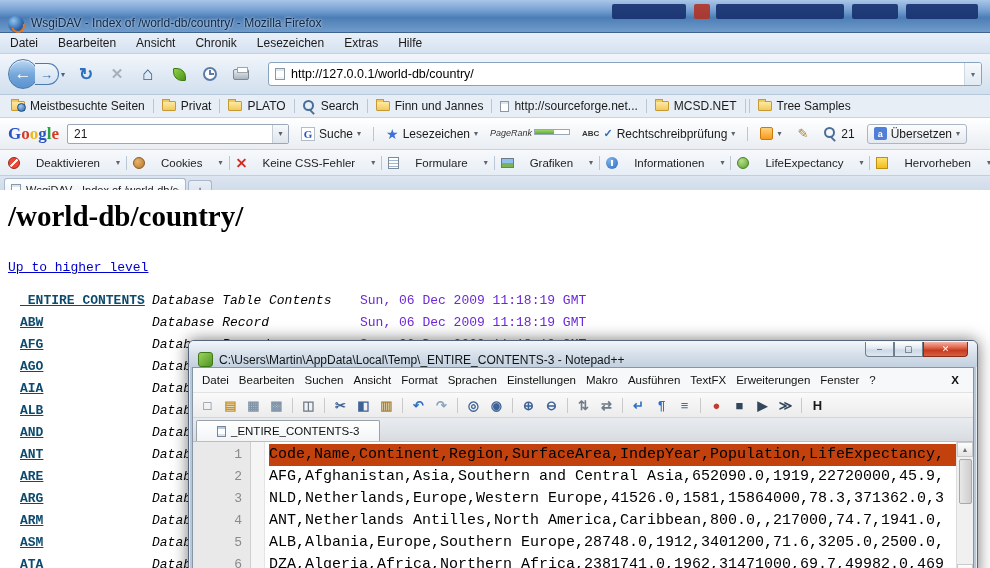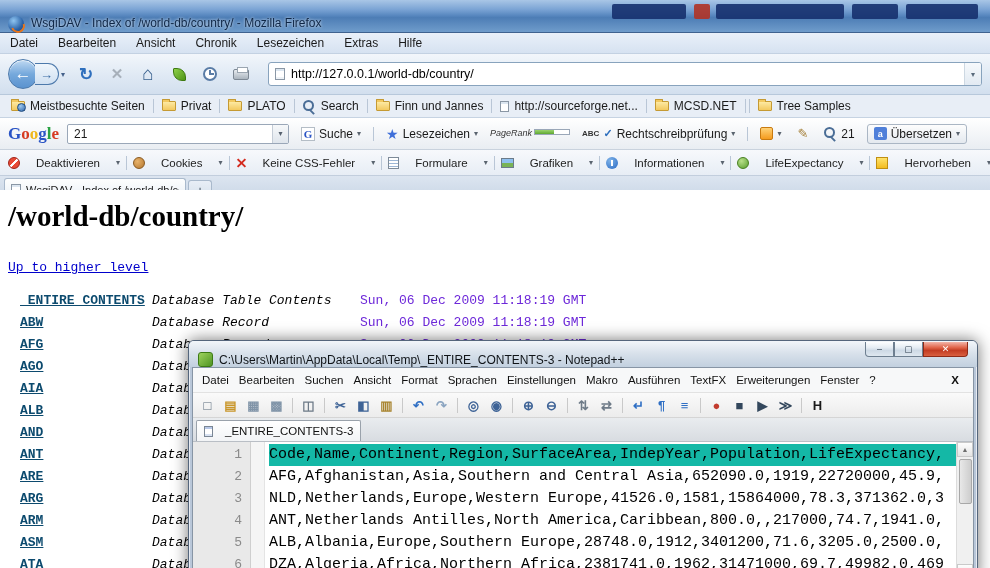--- a/index.html
+++ b/index.html
@@ -170,32 +170,32 @@
   .npp-menubar { height:24px; display:flex; align-items:center; padding:0 4px; font-size:11.5px; color:#111; background:#f7f8f9; }
   .npp-menu-item { padding:2px 5px; white-space:nowrap; }
   .npp-menu-item:last-child { margin-left:auto; font-weight:bold; padding-right:10px; }
   .npp-toolbar { height:26px; display:flex; align-items:center; gap:4px; padding:0 5px;
     background:linear-gradient(#fafafa,#ececec); border-top:1px solid #e2e2e2; border-bottom:1px solid #d5d5d5; }
   .tb-icon { width:19px; height:18px; display:flex; align-items:center; justify-content:center; font-size:13px; font-weight:bold;
     border-radius:2px; }
   .tb-sep { width:1px; height:15px; background:#c9c9c9; margin:0 2px; }
   .npp-tabbar { height:24px; display:flex; align-items:flex-end; padding:3px 3px 0;
     background:linear-gradient(#e9ecef,#d8dce1); border-bottom:1px solid #b9bec5; }
-  .npp-tab { height:21px; display:flex; align-items:center; gap:12px; padding:0 7px; font-size:11.5px; color:#111;
+  .npp-tab { height:21px; display:flex; align-items:center; gap:5px; padding:0 20px; font-size:11.5px; color:#111;
     background:linear-gradient(#ffffff,#f2f4f6); border:1px solid #9aa2ab; border-bottom:none; border-radius:2px 2px 0 0; }
   .doc-icon { width:9px; height:11px; background:#fff; border:1px solid #7a8694;
     box-shadow:inset 0 2px 0 #b8c8e8, inset 0 -2px 0 #d8e2f2; }
   .npp-editor { flex:1; display:flex; background:#fff; overflow:hidden; }
   .gutter { width:58px; flex:0 0 auto; background:#e9e9e9; border-right:1px solid #cfcfcf; color:#8a8a8a;
     font:13px/22px "Liberation Mono", monospace; text-align:right; padding:2px 8px 0 0; }
   .ln { height:22px; }
   .fold-margin { width:14px; flex:0 0 auto; background:#f5f5f5; border-right:1px solid #e4e4e4; }
   .code { flex:1; font:15px/22px "Liberation Mono", monospace; color:#000; padding:2px 0 0 4px; white-space:pre; overflow:hidden; }
   .code-line { height:22px; }
-  .code-line.cur { background:#14b8a6; }
+  .code-line.cur { background:#c2410c; }
   .npp-scrollbar { width:17px; flex:0 0 auto; background:#f0f0f0; border-left:1px solid #dcdcdc;
     display:flex; flex-direction:column; align-items:center; }
   .sb-arrow { font-size:7px; color:#6e6e6e; height:15px; display:flex; align-items:center; justify-content:center; width:100%;
     background:linear-gradient(#fdfdfd,#e4e4e4); border:1px solid #c9c9c9; }
   .sb-thumb { width:13px; height:45px; margin-top:2px; background:linear-gradient(90deg,#e8e8e8,#cdcdcd);
     border:1px solid #a8a8a8; border-radius:2px; }
   .sb-spacer { flex:1; }
 </style>
 </head>
 <body>

